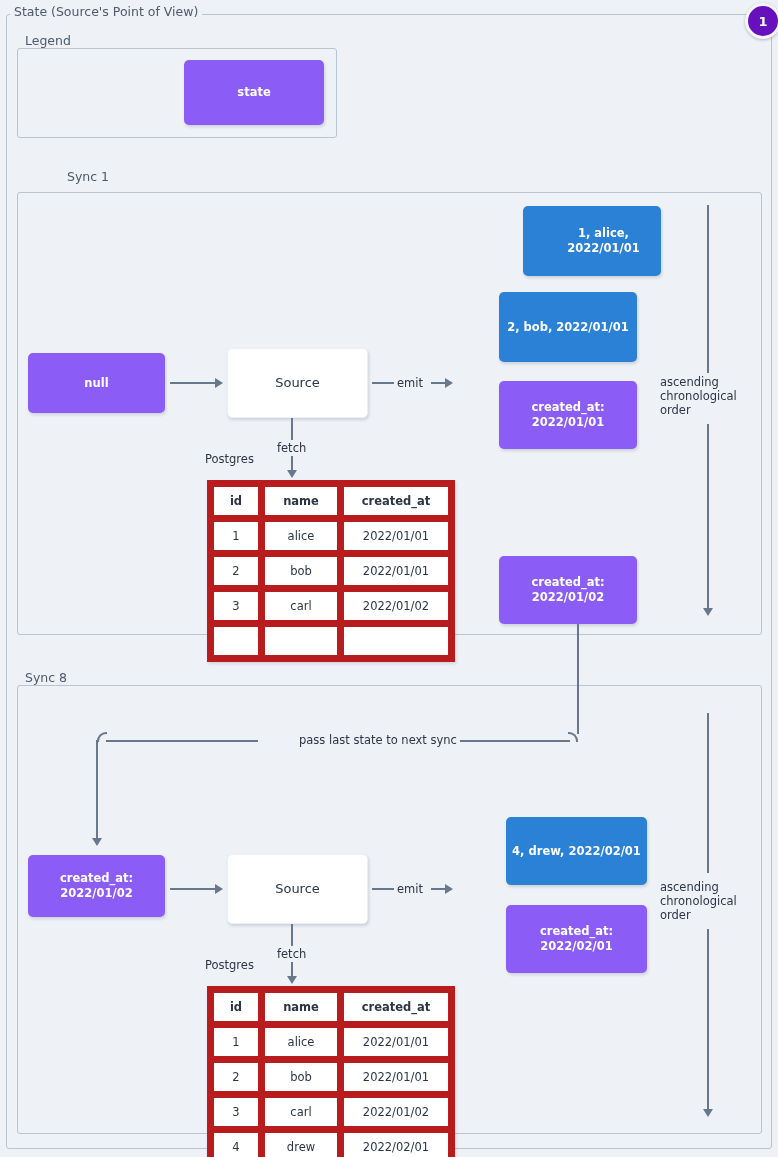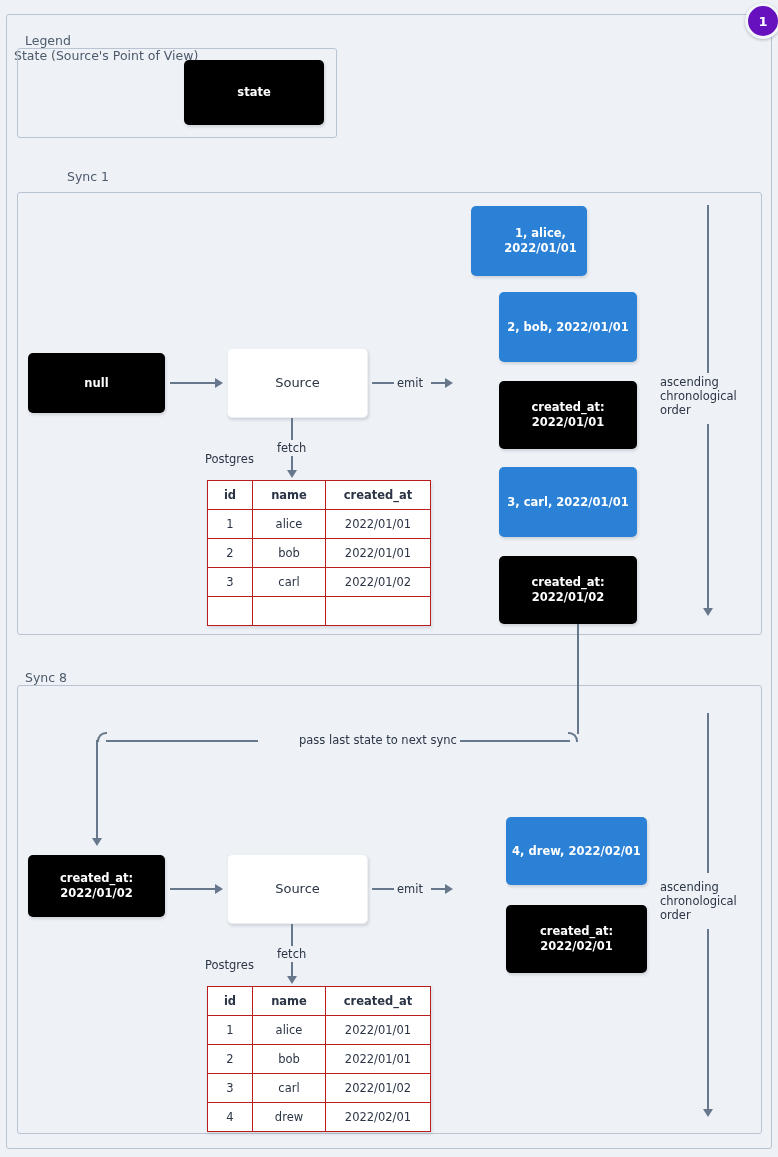--- a/index.html
+++ b/index.html
@@ -46,21 +46,21 @@
     box-shadow: 1px 2px 3px rgba(60,70,90,0.18);
     line-height: 1.28;
   }
   .node.record {
     background: #2a81d6;
     color: #ffffff;
     font-weight: bold;
     font-size: 11.5px;
   }
   .node.state {
-    background: #000000;
+    background: #8b5cf6;
     color: #ffffff;
     font-weight: bold;
     font-size: 11.5px;
   }
   .node.plain {
     background: #ffffff;
     color: #2b3545;
     font-size: 13px;
     font-weight: normal;
     border: 1px solid #eceff3;
@@ -70,21 +70,21 @@
   
   .db-table {
     position: absolute;
     border-collapse: collapse;
     background: #ffffff;
     box-shadow: 1px 2px 3px rgba(60,70,90,0.14);
     font-size: 11.5px;
     color: #2b3545;
   }
   .db-table td, .db-table th {
-    border: 1px solid #b91c1c;
+    border: 7px solid #b91c1c;
     height: 28px;
     padding: 0 8px;
     text-align: center;
     font-weight: normal;
     white-space: nowrap;
   }
   .db-table th { font-weight: bold; }
   .db-table .c-id { width: 28px; }
   .db-table .c-name { width: 56px; }
   .db-table .c-date { width: 88px; }
@@ -148,21 +148,21 @@
     border: 3px solid #f2f5f9;
     box-shadow: 0 1px 3px rgba(40,50,70,0.3);
   }
 </style>
 </head>
 <body>
 
 <div id="canvas">
 
   <div class="group" style="left:6px; top:14px; width:766px; height:1135px;"></div>
-  <div class="group-label" style="left:10px; top:5px;margin-top:44px;">State (Source's Point of View)</div>
+  <div class="group-label" style="left:10px; top:5px;">State (Source's Point of View)</div>
 
   <div class="badge" style="left:745px; top:3px;">1</div>
 
   <div class="group" style="left:17px; top:48px; width:320px; height:90px;"></div>
   <div class="group-label" style="left:21px; top:34px;">Legend</div>
 
   <div class="node state" style="left:184px; top:60px; width:140px; height:65px;">
     <span>state</span>
   </div>
 
@@ -217,32 +217,29 @@
         <td class="c-date"></td>
       </tr>
     </tbody>
   </table>
 
   <div class="ln h" style="left:372px; top:382px; width:22px;"></div>
   <div class="lbl" style="left:397px; top:376px;">emit</div>
   <div class="ln h" style="left:431px; top:382px; width:14px;"></div>
   <div class="arrowhead right" style="left:445px; top:378px;"></div>
 
-  <div class="node record" style="left:471px; top:206px; width:116px; height:70px;padding-left:23px;">
+  <div class="node record" style="left:523px; top:206px; width:138px; height:70px;padding-left:23px;">
     <span class="two-line">1, alice, 2022/01/01</span>
   </div>
   <div class="node record" style="left:499px; top:292px; width:138px; height:70px;">
     <span class="two-line">2, bob, 2022/01/01</span>
   </div>
   <div class="node state" style="left:499px; top:381px; width:138px; height:68px;">
     <span class="two-line">created_at:
 2022/01/01</span>
-  </div>
-  <div class="node record" style="left:499px; top:467px; width:138px; height:70px;">
-    <span class="two-line">3, carl, 2022/01/01</span>
   </div>
   <div class="node state" style="left:499px; top:556px; width:138px; height:68px;">
     <span class="two-line">created_at:
 2022/01/02</span>
   </div>
 
   <div class="ln v" style="left:707px; top:205px; height:168px;"></div>
   <div class="lbl multiline" style="left:660px; top:375px; width:94px; white-space:pre-line;">ascending
 chronological
 order</div>

